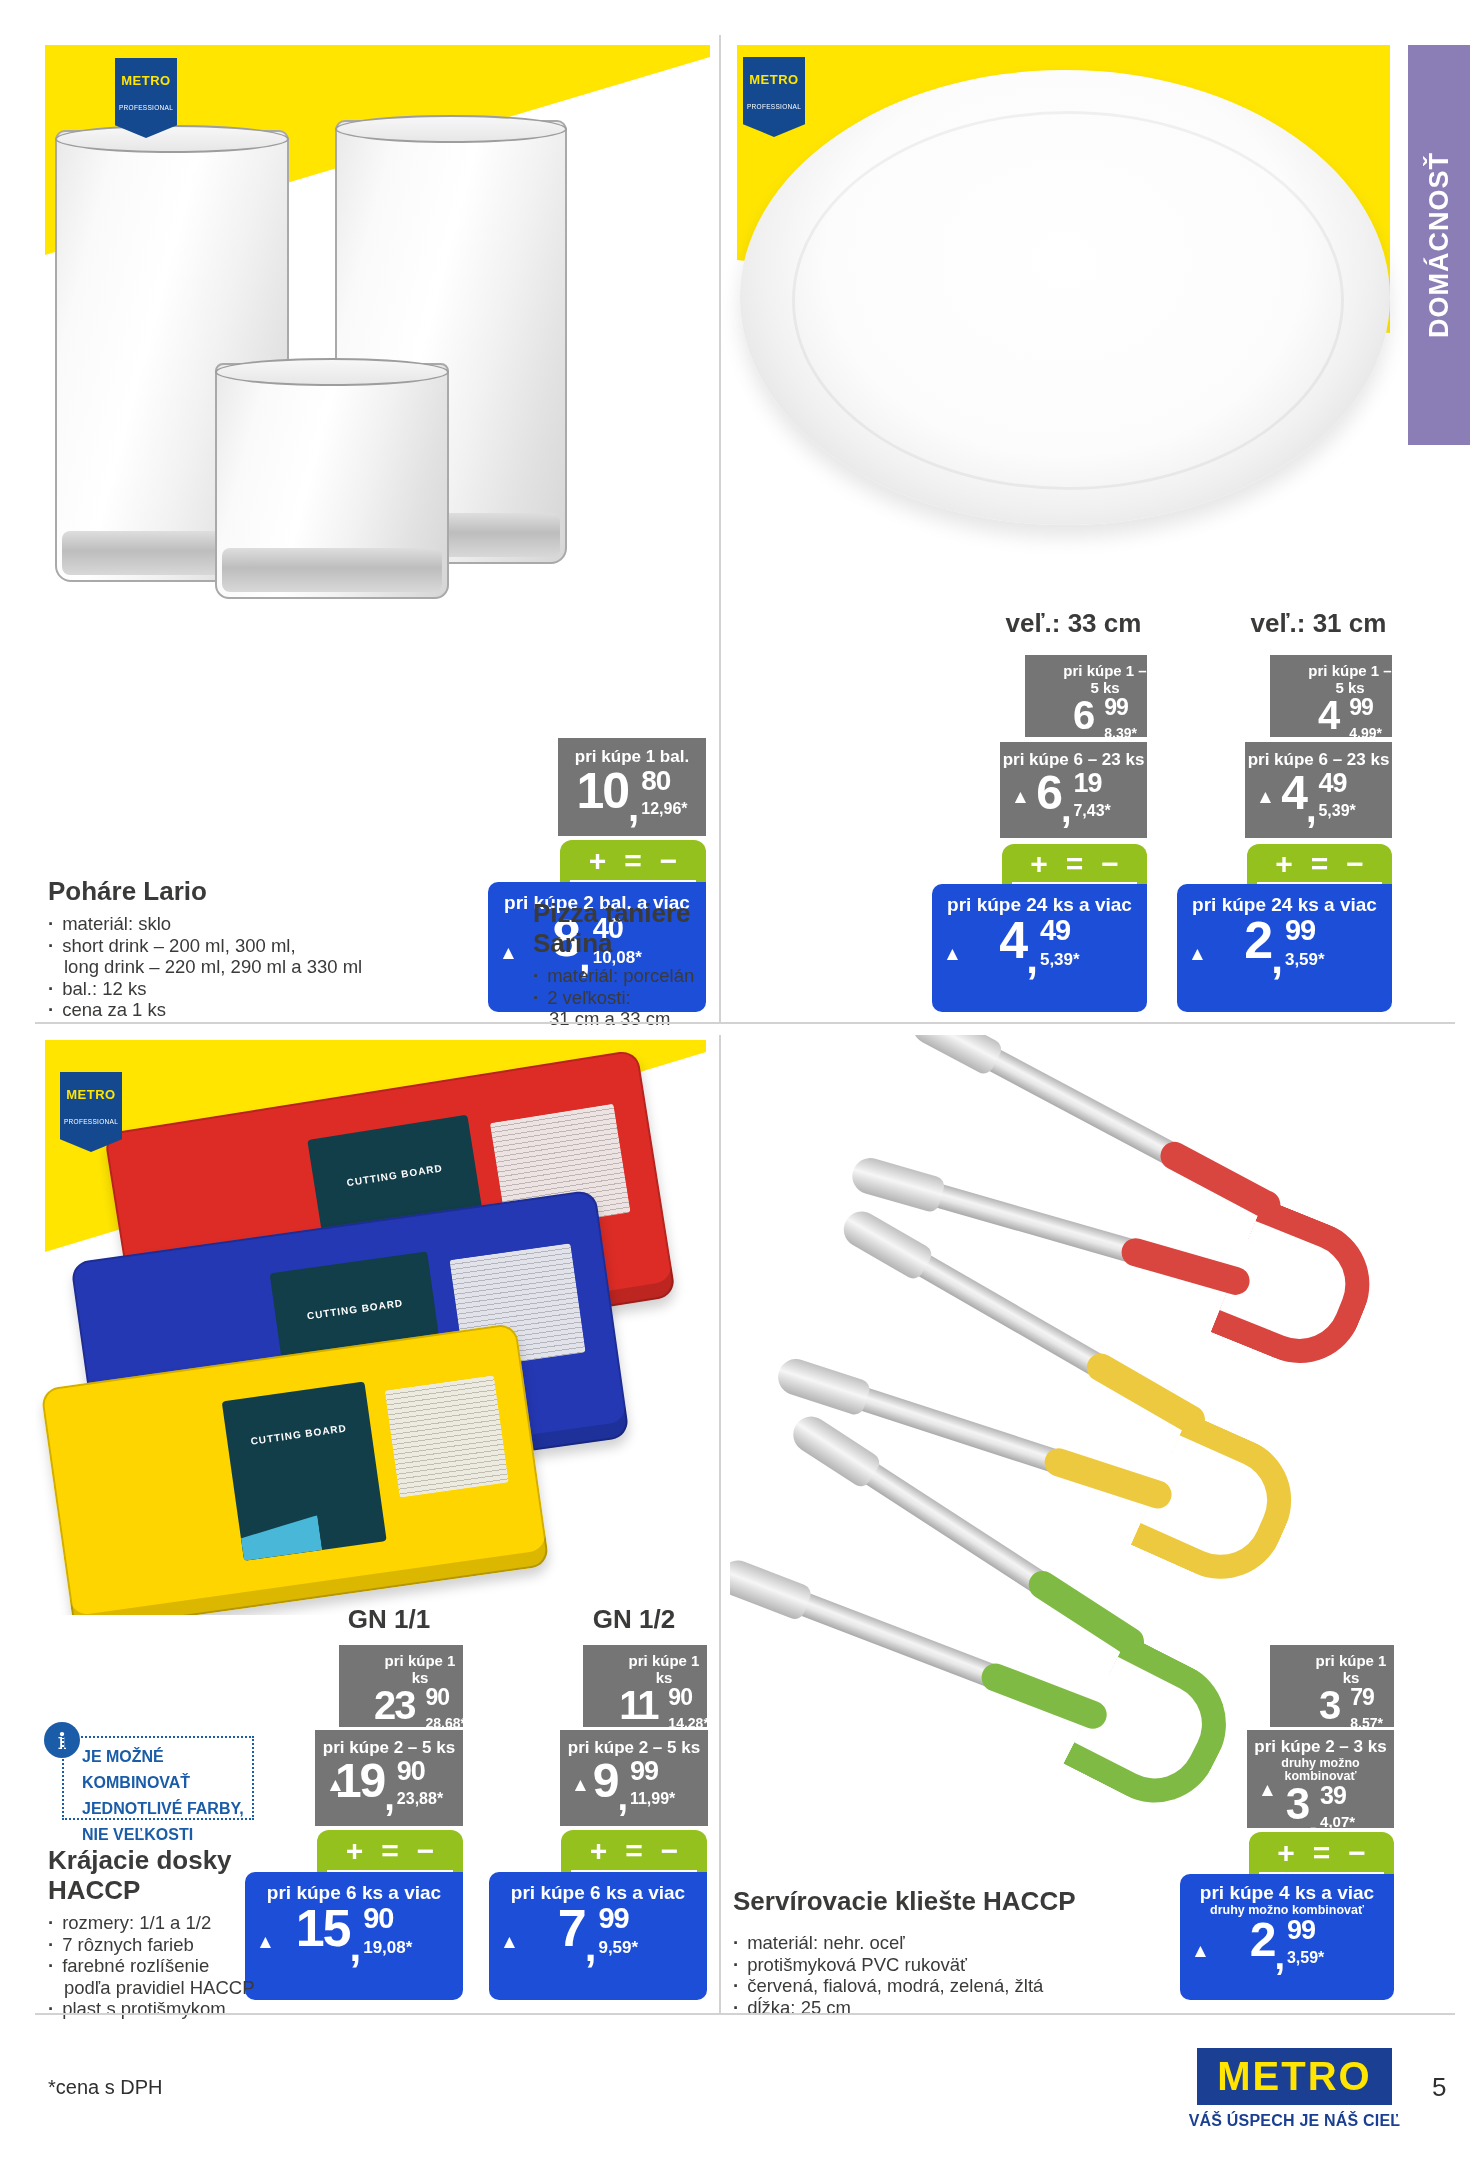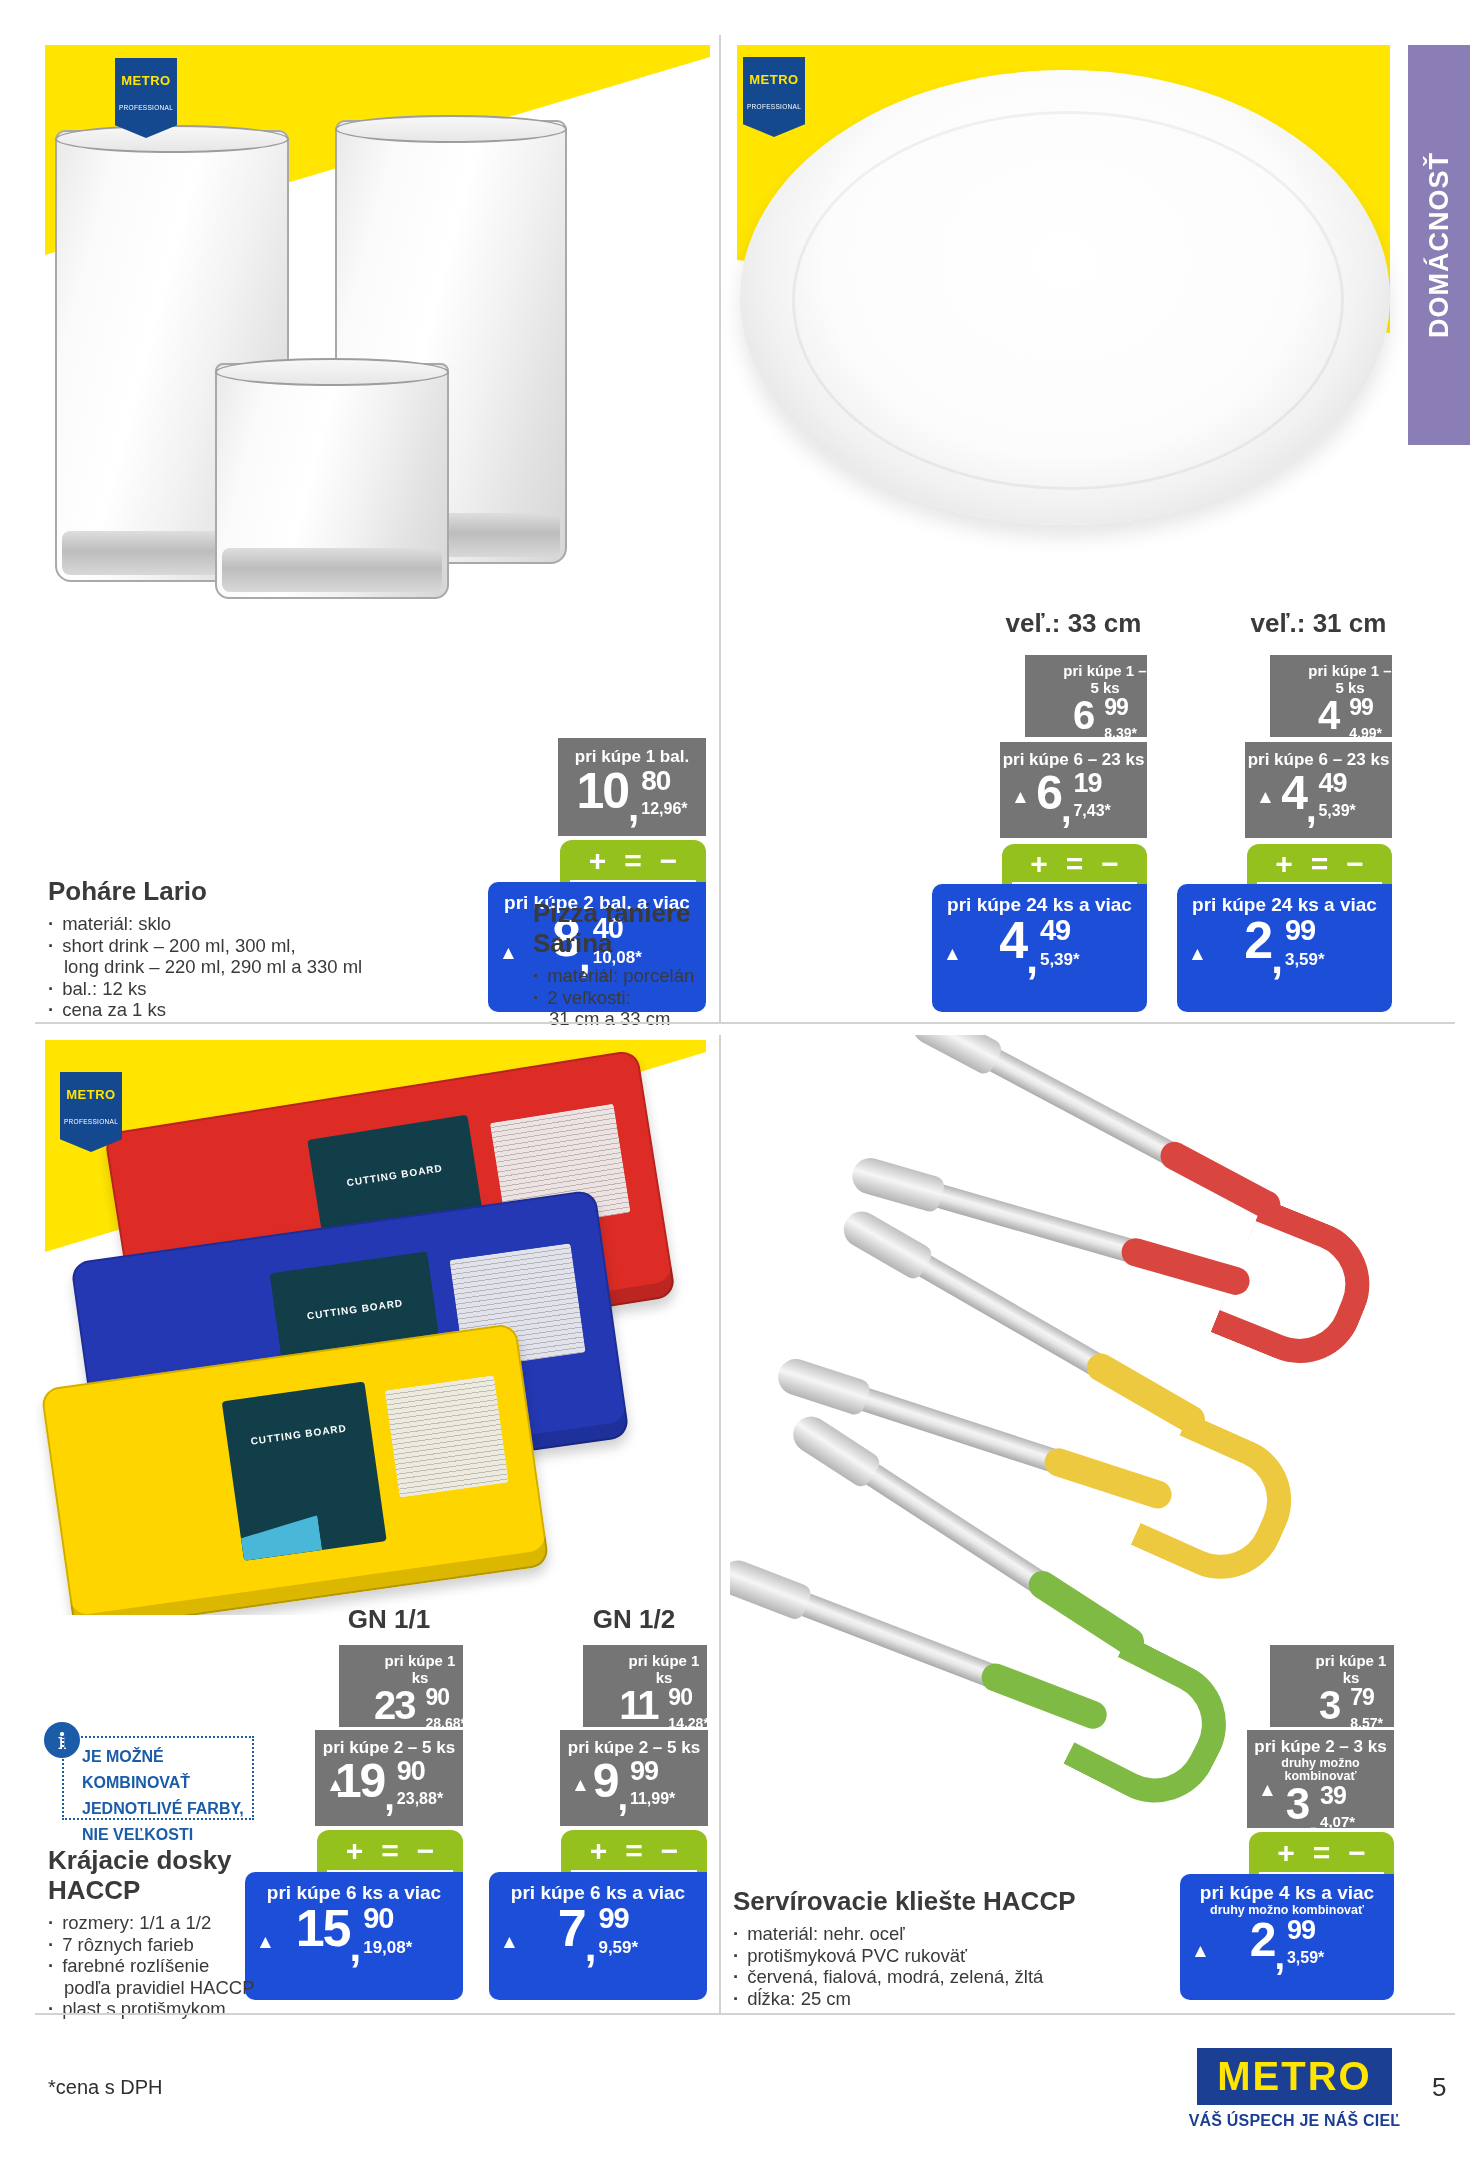--- a/index.html
+++ b/index.html
@@ -477,21 +477,21 @@
         <span class="pc">,</span>
       <span class="pcol">
           <span class="pd">99</span>
           <span class="ps">3,59*</span>
         </span>
       </div>
   </div>
 
   <div class="desc abs" style="left:733px;top:1886px;width:420px;">
     <h3>Servírovacie kliešte HACCP</h3>
-    <ul style="margin-top:7px;">
+    <ul style="margin-top:16px;">
       <li>materiál: nehr. oceľ</li>
       <li>protišmyková PVC rukoväť</li>
       <li>červená, fialová, modrá, zelená, žltá</li>
       <li>dĺžka: 25 cm</li>
     </ul>
   </div>
 
   <div class="vdiv" style="left:719px;top:1035px;height:978px;"></div>
   <div class="hdiv" style="left:35px;top:2013px;width:1420px;"></div>
 

